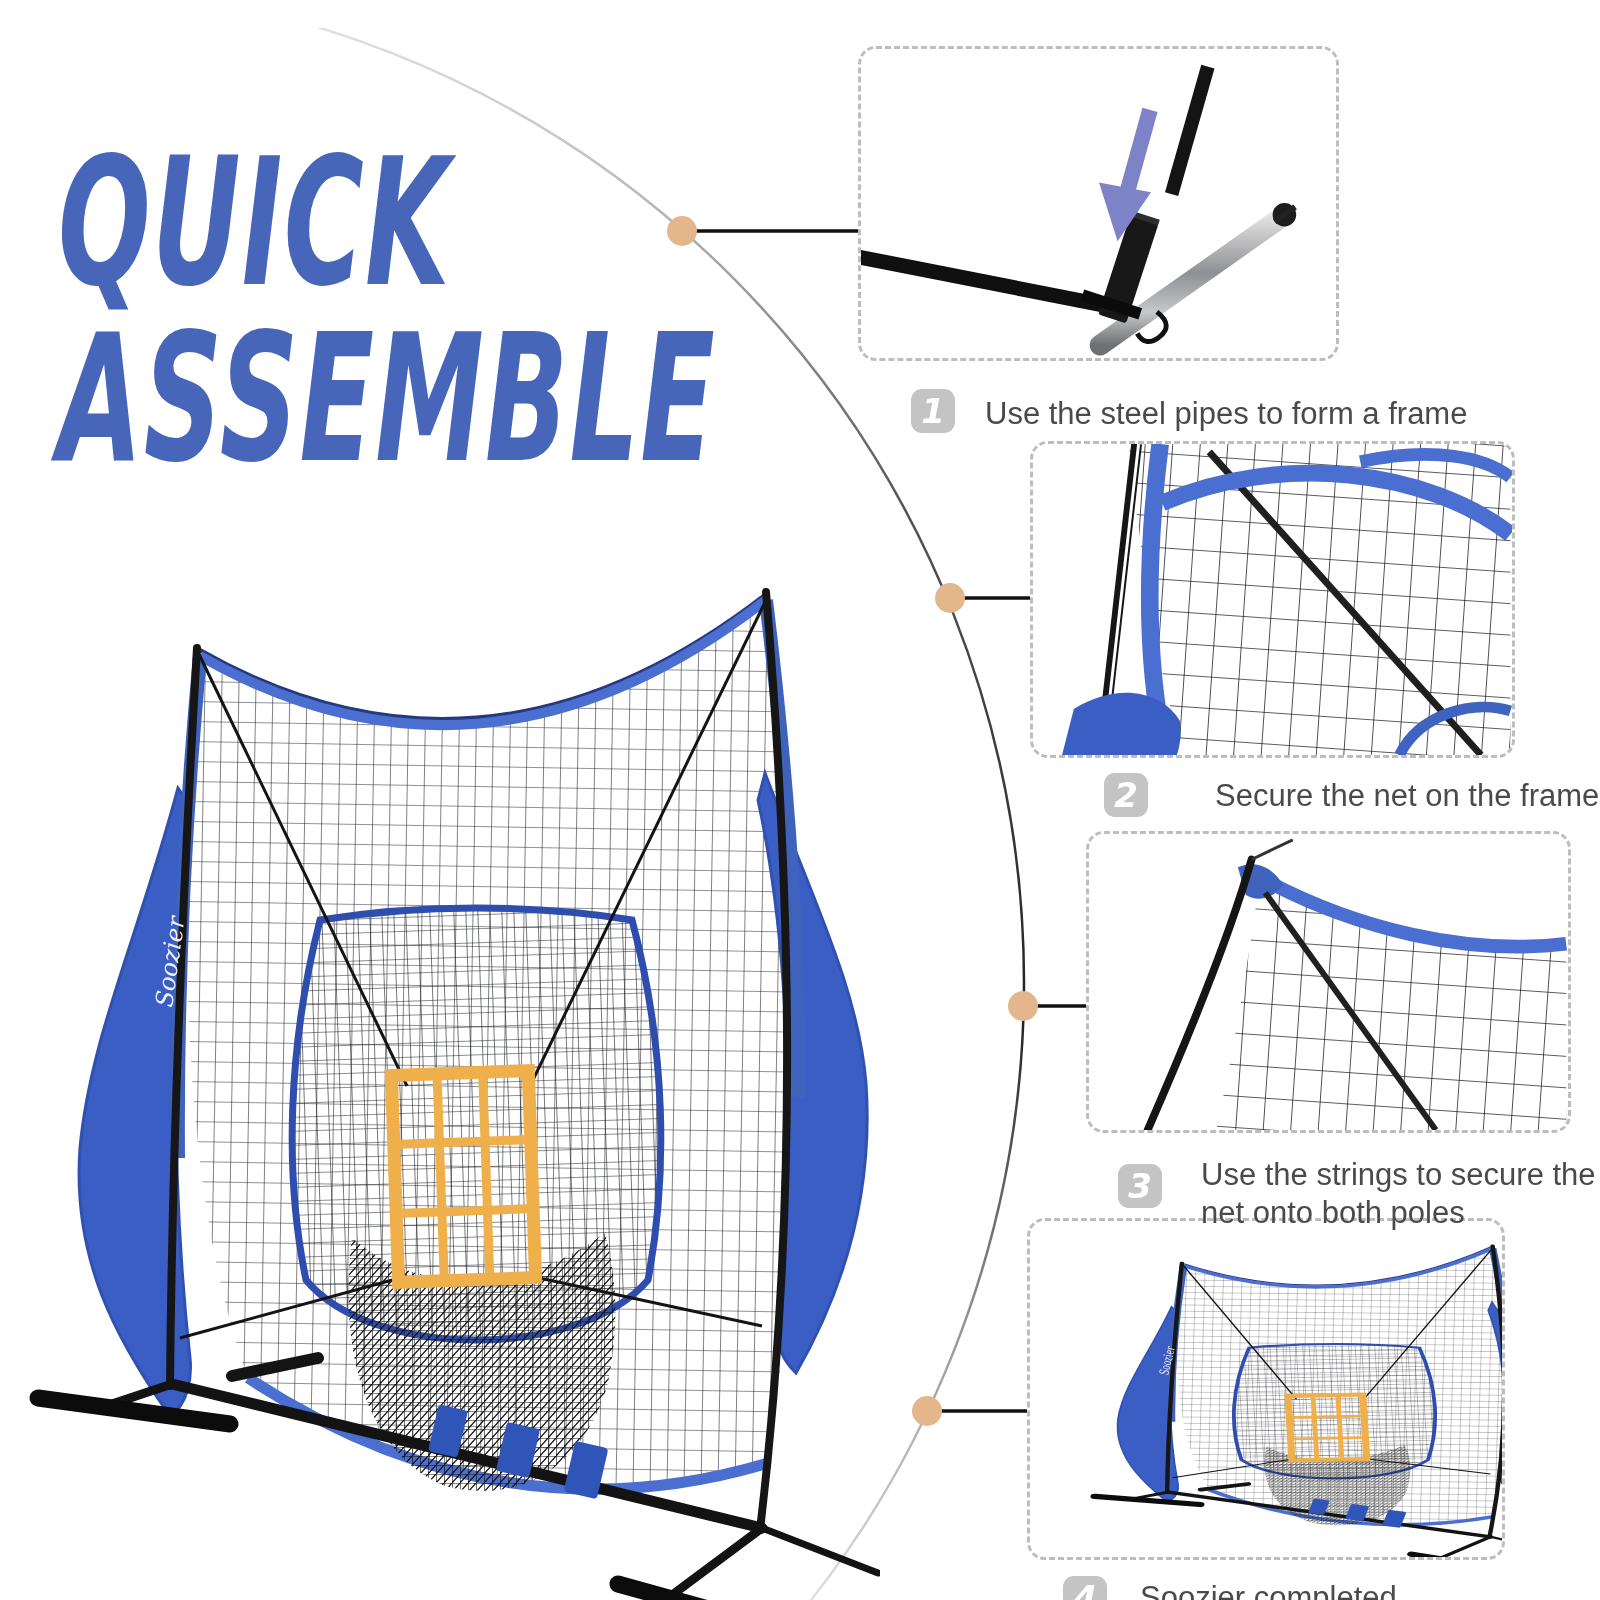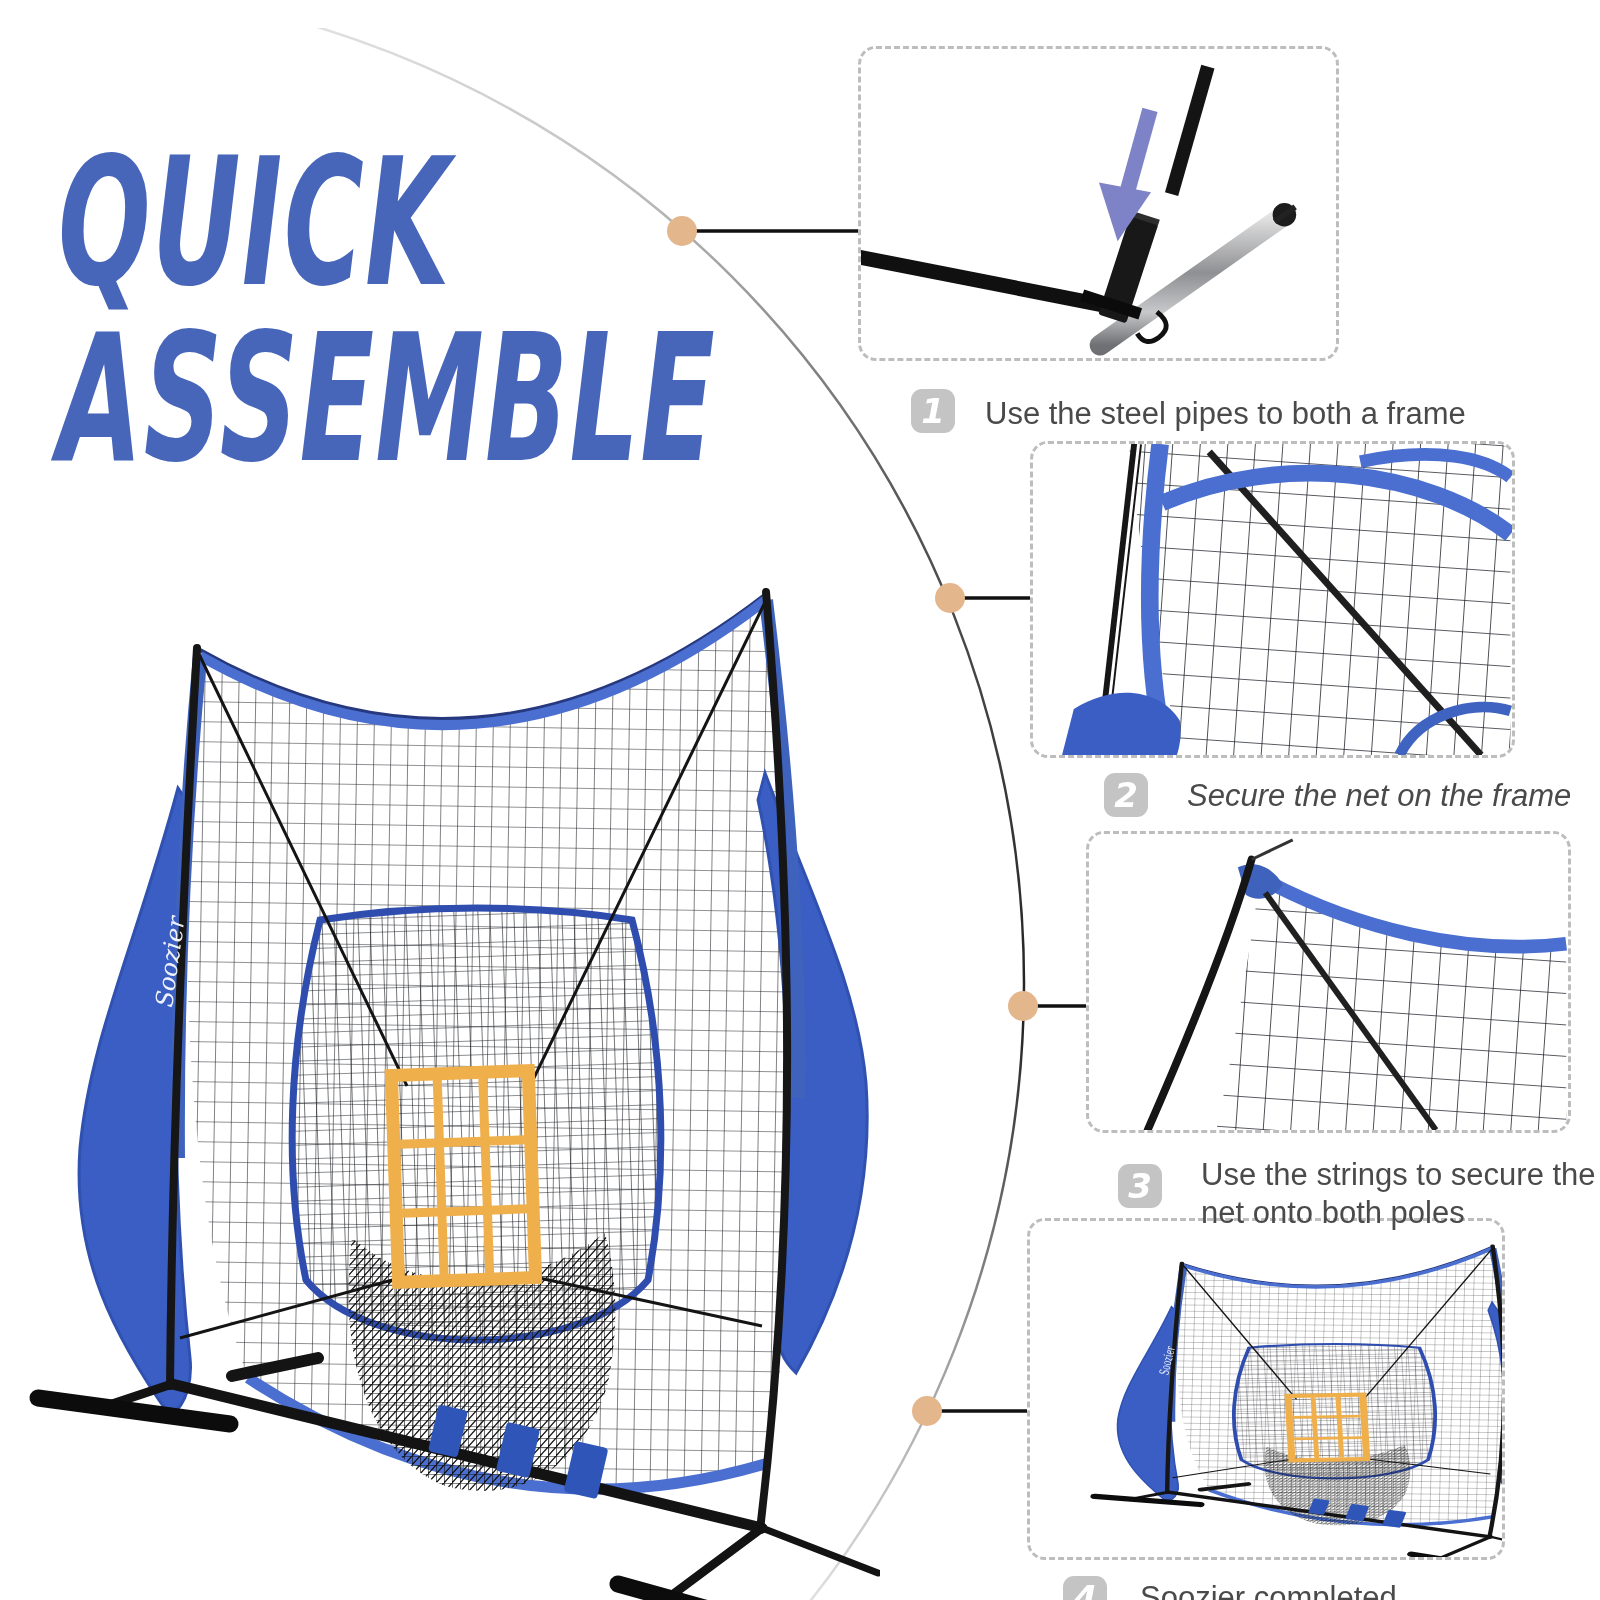--- a/index.html
+++ b/index.html
@@ -35,21 +35,21 @@
   .b1{left:911px;top:361px;}
   .b2{left:1104px;top:745px;}
   .b3{left:1118px;top:1136px;}
   .b4{left:1063px;top:1548px;}
   
   .caption{
     color:#4a4a4a;font-size:31px;line-height:38px;letter-spacing:0px;
   }
   .nowrap{white-space:nowrap;}
   .c1{left:985px;top:366px;line-height:40px;}
-  .c2{left:1187px;top:748px;line-height:40px;font-style:italic;}
+  .c2{left:1215px;top:748px;line-height:40px;}
   .c3{left:1201px;top:1128px;width:420px;}
   .c4{left:1140px;top:1550px;line-height:40px;}
   .hidden-defs{position:absolute;width:0;height:0;overflow:hidden;}
 </style>
 </head>
 <body>
 
 <div class="canvas">
 
   <svg class="hidden-defs" aria-hidden="true">
@@ -227,18 +227,18 @@
   <div class="abs badge b2">
       <span>2</span>
     </div>
   <div class="abs badge b3">
       <span>3</span>
     </div>
   <div class="abs badge b4">
       <span>4</span>
     </div>
 
-  <div class="abs caption nowrap c1">Use the steel pipes to both a frame</div>
+  <div class="abs caption nowrap c1">Use the steel pipes to form a frame</div>
   <div class="abs caption nowrap c2">Secure the net on the frame</div>
   <div class="abs caption c3">Use the strings to secure the net onto both poles</div>
   <div class="abs caption nowrap c4">Soozier completed</div>
 
 </div>
 
 </body></html>

